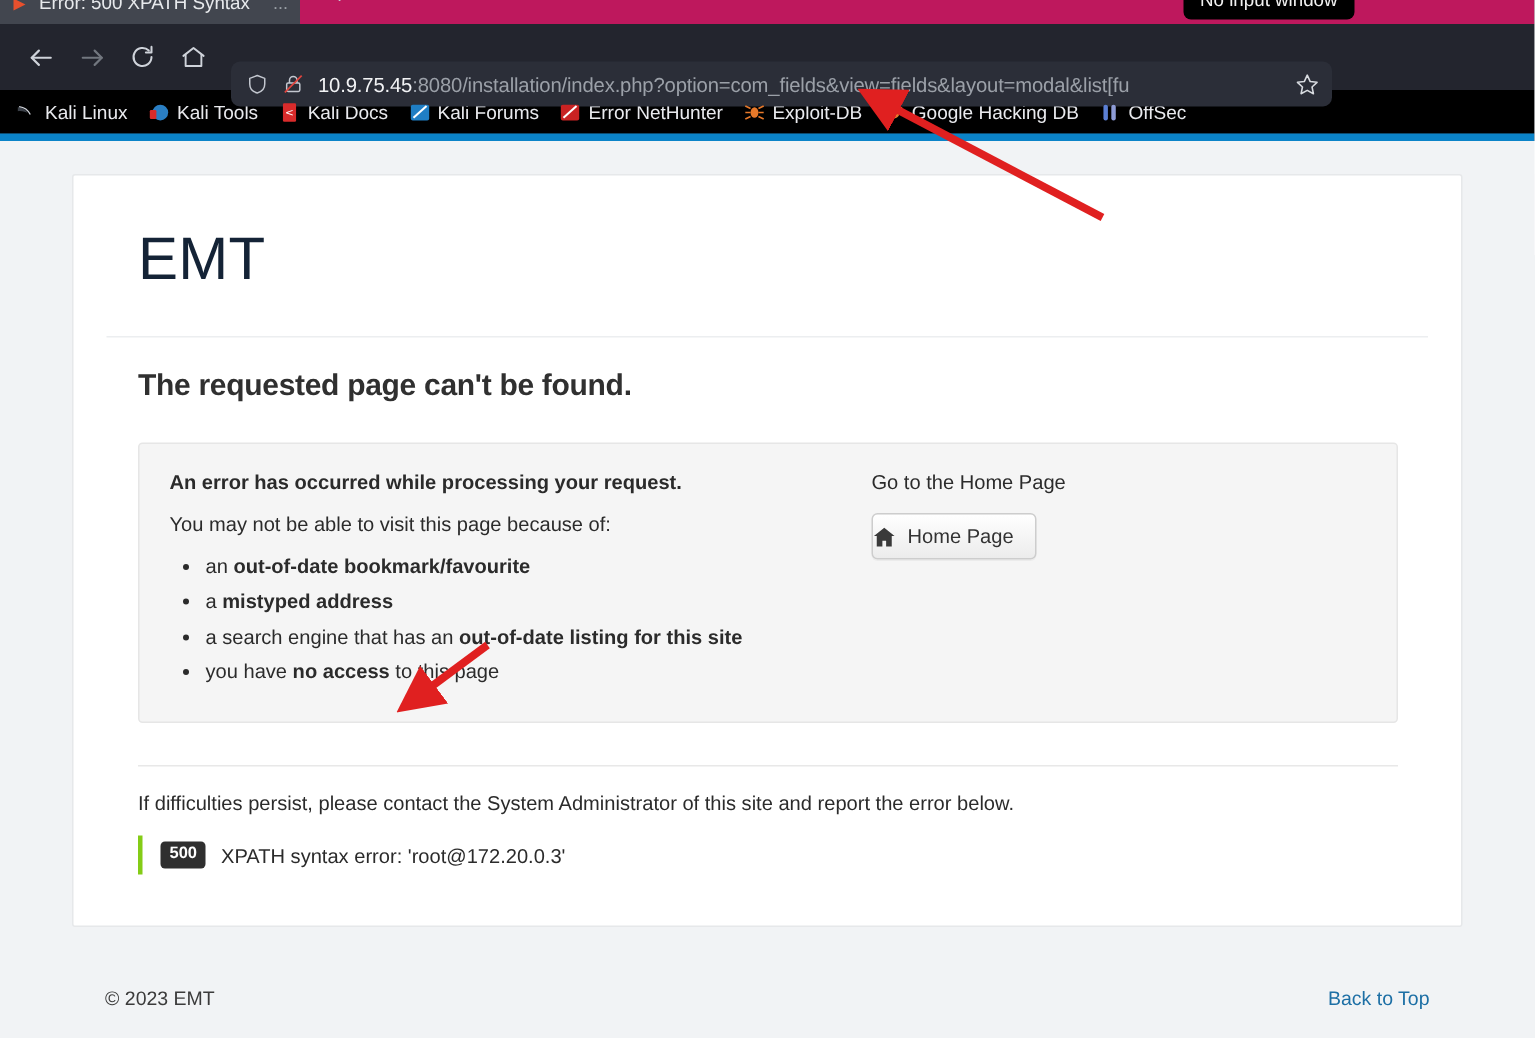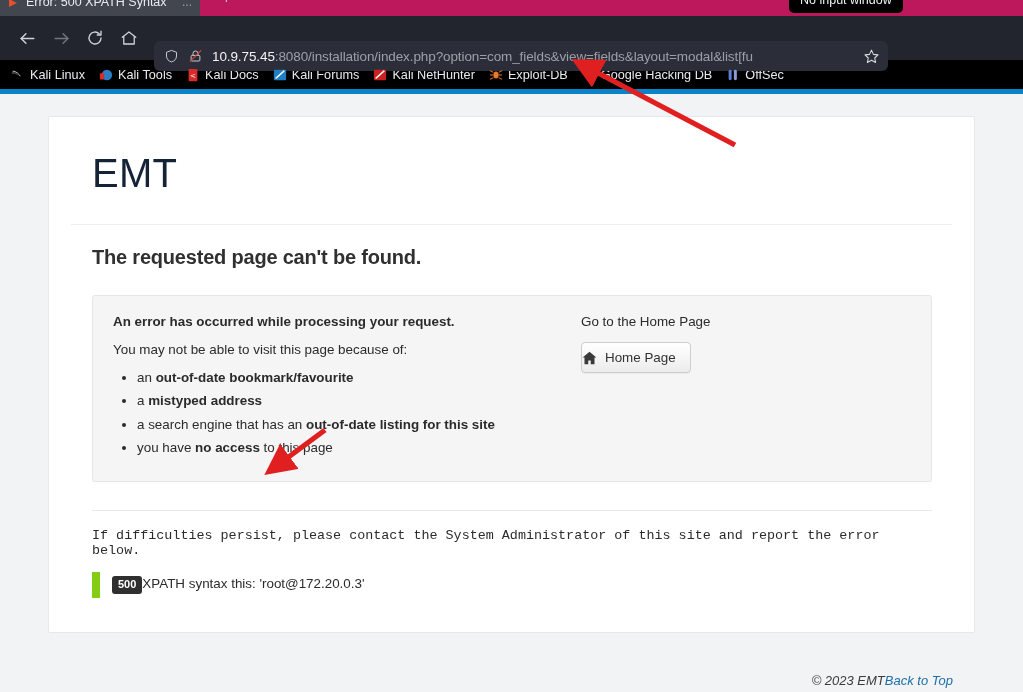--- a/index.html
+++ b/index.html
@@ -239,27 +239,26 @@
 
   .panel-rule {
     border: 0;
     border-top: 1px solid #e8e8e8;
     margin: 28px 0 17px 0;
   }
   .persist-text {
     font-size: 13.4px;
     color: #2b2b2b;
     margin: 0 0 14px 0;
-    font-family: Liberation Mono, monospace;
   }
   .err-quote {
     display: flex;
-    align-items: flex-start;
-    gap: 0;
-    border-left: 8px solid #84cc16;
+    align-items: center;
+    gap: 10px;
+    border-left: 3px solid #84cc16;
     padding: 4px 0 4px 12px;
   }
   .code-badge {
     background: #2f2f2f;
     color: #ffffff;
     font-size: 11px;
     font-weight: bold;
     border-radius: 3px;
     padding: 2px 6px 3px 6px;
     line-height: 1.15;
@@ -267,24 +266,23 @@
   .err-msg {
     font-size: 13.4px;
     color: #2b2b2b;
   }
 
   
   .footer {
     margin: 20px 48px 0 48px;
     display: flex;
     align-items: center;
-    justify-content: flex-end;
+    justify-content: space-between;
     padding: 16px 22px 0 22px;
     height: 40px;
-    font-style: italic;
   }
   .copyright { font-size: 13px; color: #3b3b3b; }
   .back-top {
     font-size: 13px;
     color: #1d6fa5;
     text-decoration: none;
     cursor: pointer;
   }
 
   
@@ -391,21 +389,21 @@
       </span>
       <span>Kali Forums</span>
     </div>
     <div class="bm">
       <span class="bm-ic">
         <svg width="14" height="14" viewBox="0 0 16 16">
           <rect x="1" y="2" width="14" height="12" rx="1.5" fill="#c92222"></rect>
           <path d="M3 12L13 3" stroke="#ffffff" stroke-width="1.6"></path>
         </svg>
       </span>
-      <span>Kali NetHunter</span>
+      <span>Error NetHunter</span>
     </div>
     <div class="bm">
       <span class="bm-ic">
         <svg width="14" height="14" viewBox="0 0 16 16">
           <ellipse cx="8" cy="8" rx="3" ry="4" fill="#e8792a"></ellipse>
           <path d="M5 5L1 3M5 8H1M5 11L1 13M11 5l4-2M11 8h4M11 11l4 2" stroke="#e8792a" stroke-width="1.2"></path>
         </svg>
       </span>
       <span>Exploit-DB</span>
     </div>
@@ -461,21 +459,21 @@
           <span>Home Page</span>
         </button>
       </div>
     </div>
 
     <div style="margin:0 20px 0 21px;">
       <hr class="panel-rule">
       <p class="persist-text">If difficulties persist, please contact the System Administrator of this site and report the error below.</p>
       <div class="err-quote">
         <span class="code-badge">500</span>
-        <span class="err-msg">XPATH syntax this: 'root@172.20.0.3'</span>
+        <span class="err-msg">XPATH syntax error: 'root@172.20.0.3'</span>
       </div>
     </div>
   </div>
 
   <div class="footer">
     <span class="copyright">© 2023 EMT</span>
     <a class="back-top">Back to Top</a>
   </div>
 
 </div>

